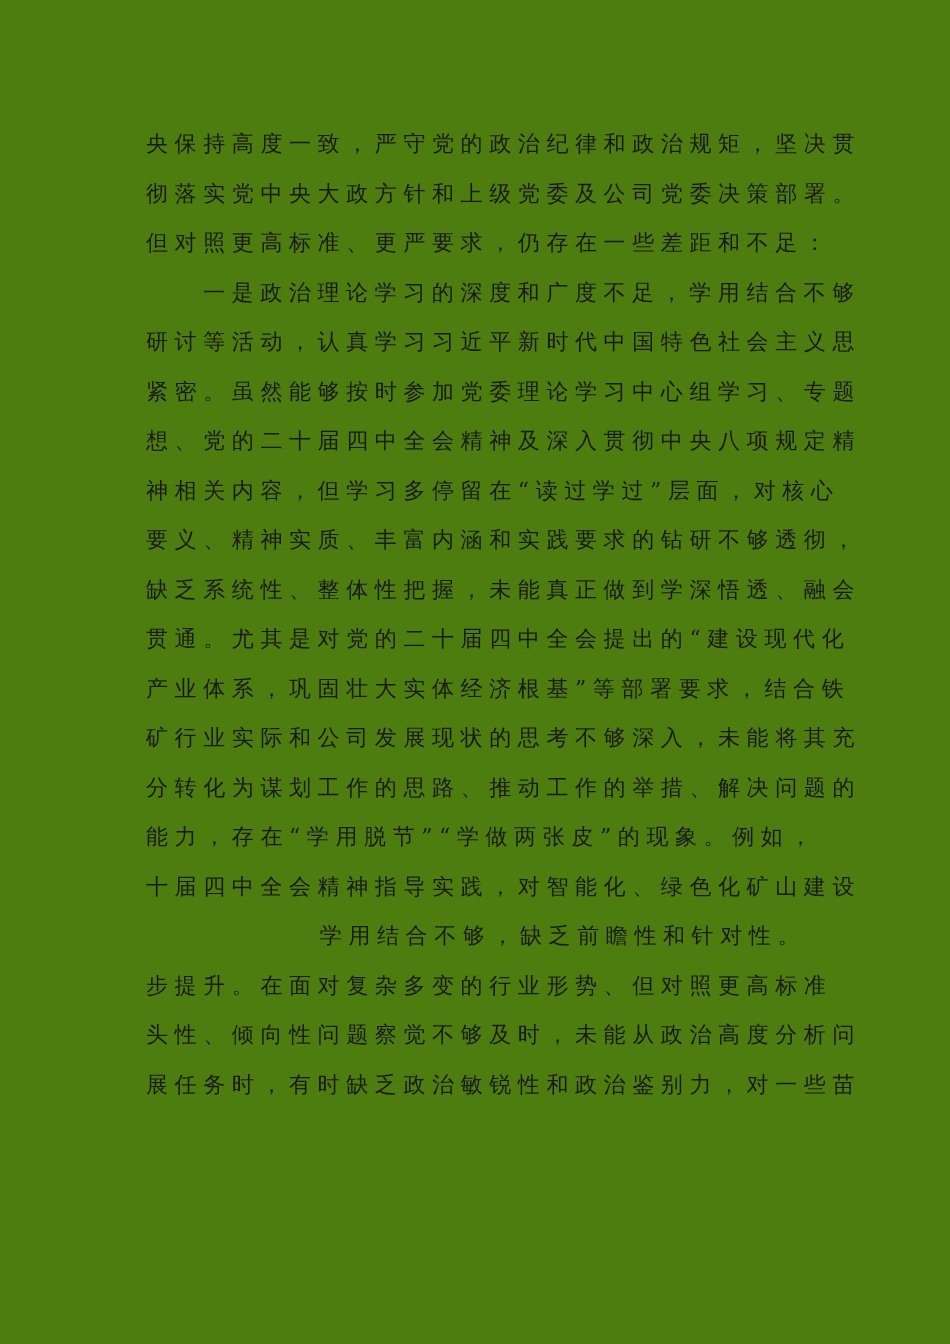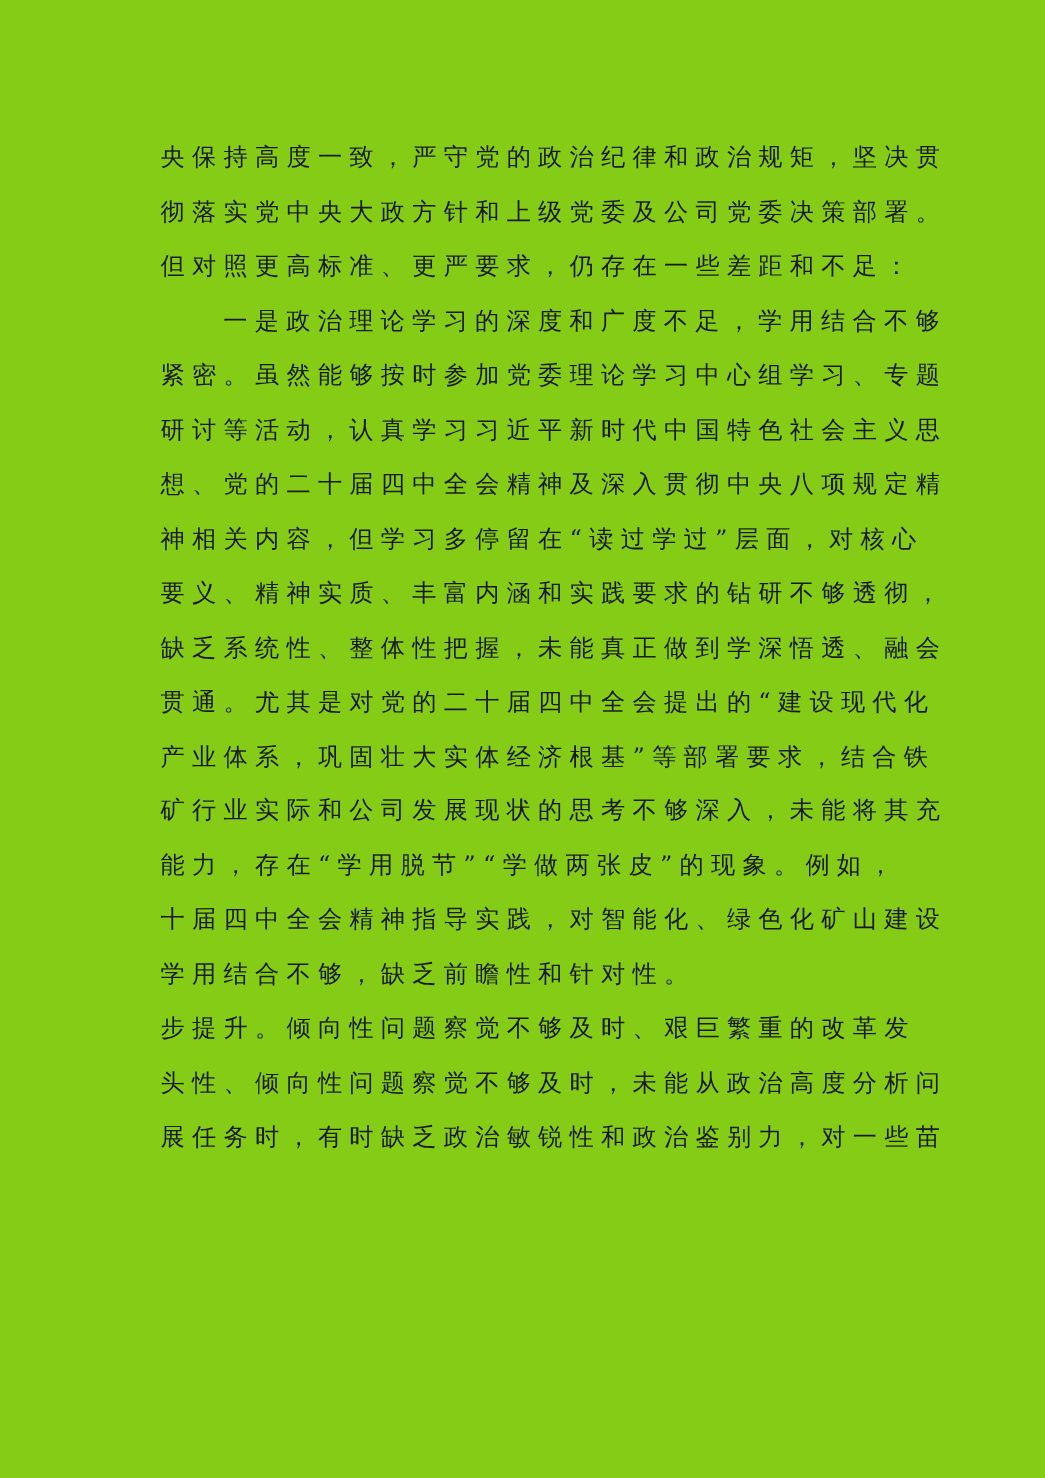--- a/index.html
+++ b/index.html
@@ -14,21 +14,22 @@
       overflow: hidden;
       font-family: "DejaVu Serif", "Liberation Serif", serif;
       color: #1a1a1a;
     }
     .page {
       position: absolute;
       left: 0;
       top: 0;
       width: 950px;
       height: 1344px;
-      background: #84cc16;
+      background: #4d7c0f;
+      text-align: right;
     }
     .text-block {
       position: absolute;
       left: 146px;
       top: 119px;
       width: 660px;
     }
     .line {
       height: 49.5px;
       line-height: 49.5px;
@@ -48,34 +49,35 @@
   <div class="text-block">
 
     <div>
       <div class="line">央保持高度一致，严守党的政治纪律和政治规矩，坚决贯</div>
       <div class="line">彻落实党中央大政方针和上级党委及公司党委决策部署。</div>
       <div class="line">但对照更高标准、更严要求，仍存在一些差距和不足：</div>
     </div>
 
     <div>
       <div class="line indent">一是政治理论学习的深度和广度不足，学用结合不够</div>
+      <div class="line">研讨等活动，认真学习习近平新时代中国特色社会主义思</div>
       <div class="line">紧密。虽然能够按时参加党委理论学习中心组学习、专题</div>
-      <div class="line">研讨等活动，认真学习习近平新时代中国特色社会主义思</div>
       <div class="line">想、党的二十届四中全会精神及深入贯彻中央八项规定精</div>
       <div class="line">神相关内容，但学习多停留在“读过学过”层面，对核心</div>
       <div class="line">要义、精神实质、丰富内涵和实践要求的钻研不够透彻，</div>
       <div class="line">缺乏系统性、整体性把握，未能真正做到学深悟透、融会</div>
       <div class="line">贯通。尤其是对党的二十届四中全会提出的“建设现代化</div>
       <div class="line">产业体系，巩固壮大实体经济根基”等部署要求，结合铁</div>
       <div class="line">矿行业实际和公司发展现状的思考不够深入，未能将其充</div>
+      <div class="line">分转化为谋划工作的思路、推动工作的举措、解决问题的</div>
       <div class="line">能力，存在“学用脱节”“学做两张皮”的现象。例如，</div>
       <div class="line">十届四中全会精神指导实践，对智能化、绿色化矿山建设</div>
       <div class="line">学用结合不够，缺乏前瞻性和针对性。</div>
     </div>
 
     <div>
-      <div class="line">步提升。倾向性问题察觉不够及时、艰巨繁重的改革发</div>
+      <div class="line">步提升。在面对复杂多变的行业形势、但对照更高标准</div>
       <div class="line">头性、倾向性问题察觉不够及时，未能从政治高度分析问</div>
       <div class="line">展任务时，有时缺乏政治敏锐性和政治鉴别力，对一些苗</div>
     </div>
 
   </div>
 </div>
 
 </body></html>

